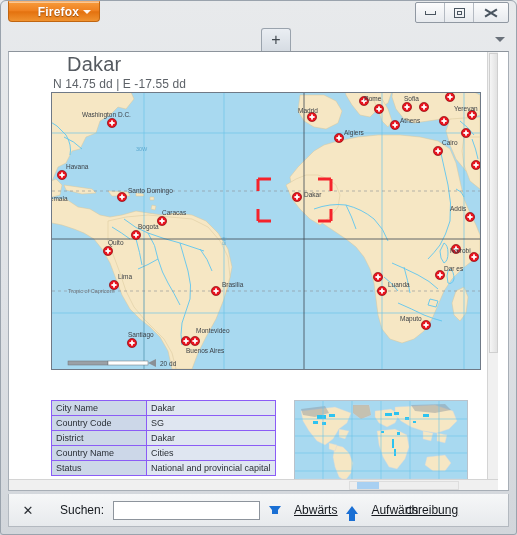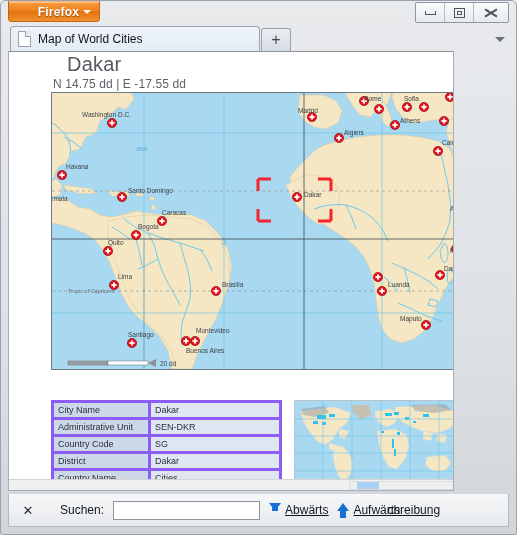--- a/index.html
+++ b/index.html
@@ -183,21 +183,21 @@
     width: 0; height: 0;
     border-left: 5px solid transparent;
     border-right: 5px solid transparent;
     border-top: 5px solid #6a717a;
   }
 
   
   .viewport {
     position: absolute;
     left: 8px; top: 51px;
-    width: 446px; height: 440px;
+    width: 501px; height: 440px;
     background: #ffffff;
     border: 1px solid #a7aeb6;
     border-top-color: #8d949c;
     box-sizing: border-box;
     overflow: hidden;
   }
 
   .page {
     position: absolute;
     left: 0; top: 0;
@@ -236,21 +236,21 @@
 
   
   .attr-table {
     position: absolute;
     left: 42px; top: 348px;
     border-collapse: collapse;
     font-size: 9px;
     color: #2a2f36;
   }
   .attr-table td {
-    border: 3px solid #8b5cf6;
+    border: 1px solid #8b5cf6;
     padding: 1px 4px;
     height: 12px;
     white-space: nowrap;
     line-height: 12px;
   }
   .attr-table td.k {
     background: #ccd7e8;
     width: 86px;
   }
   .attr-table td.v {
@@ -342,21 +342,22 @@
     background: #ffffff;
     border: 1px solid #8d949c;
     box-sizing: border-box;
     font-family: "Liberation Sans", sans-serif;
     font-size: 12px;
     padding: 0 3px;
     color: #111;
   }
   .find-btn {
     display: flex;
-    gap: 4px;
+    align-items: center;
+    gap: 13px;
     font-size: 12px;
     color: #14181d;
     text-decoration: underline;
   }
   .find-btn .txt {
     text-decoration: underline;
     text-underline-offset: 1px;
   }
   .arrow-down {
     width: 0; height: 0;
@@ -421,24 +422,20 @@
       <div class="win-btn">
         <span class="glyph-restore"></span>
       </div>
       <div class="win-btn">
         <span class="glyph-close"></span>
       </div>
     </div>
   </div>
 
   <div class="tabstrip">
-    <div class="tab">
-      <span class="doc-icon"></span>
-      <span class="tab-label">Map of World Cities</span>
-    </div>
     <div class="newtab">
       <span>+</span>
     </div>
     <div class="tablist-btn">
       <span class="chev"></span>
     </div>
   </div>
 
   <div class="viewport">
     <div class="page">
@@ -763,24 +760,20 @@
             <text class="lbl" x="108" y="273" font-size="6">20 dd</text>
           </g>
         </svg>
       </div>
 
       <table class="attr-table">
         <tbody>
           <tr>
             <td class="k">City Name</td>
             <td class="v">Dakar</td>
-          </tr>
-          <tr>
-            <td class="k">Administrative Unit</td>
-            <td class="v">SEN-DKR</td>
           </tr>
           <tr>
             <td class="k">Country Code</td>
             <td class="v">SG</td>
           </tr>
           <tr>
             <td class="k">District</td>
             <td class="v">Dakar</td>
           </tr>
           <tr>

